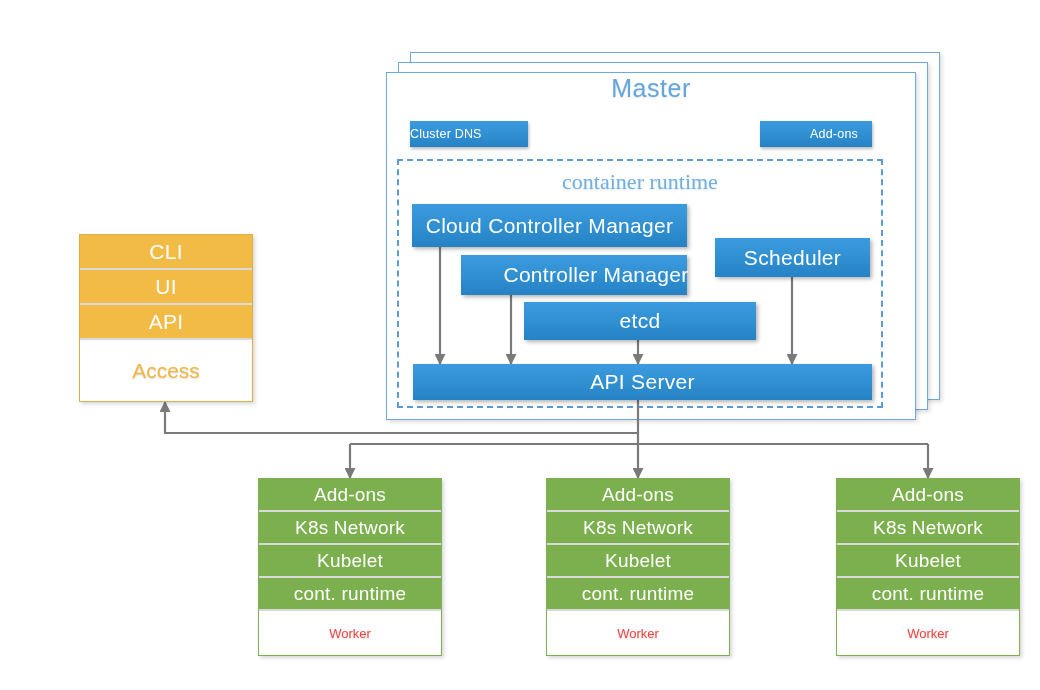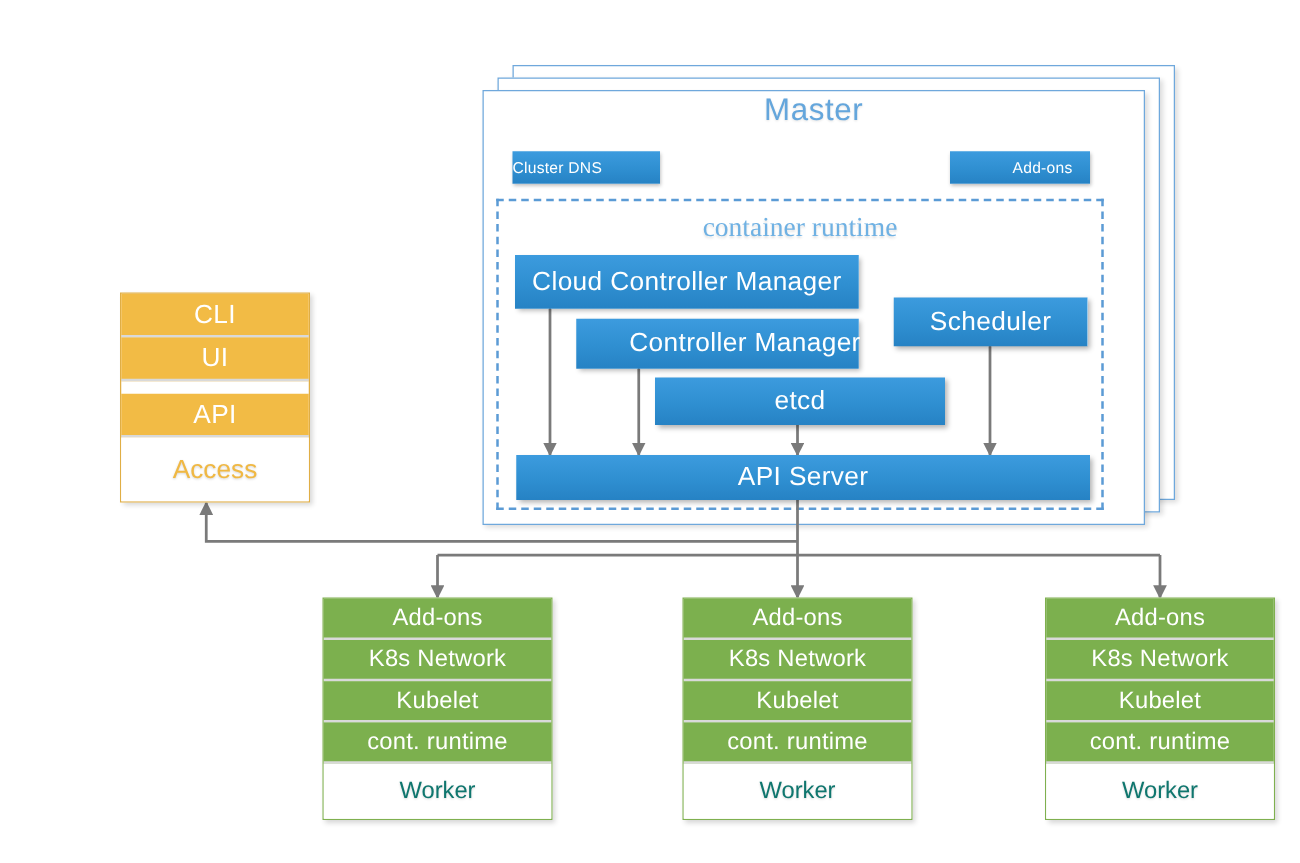--- a/index.html
+++ b/index.html
@@ -96,22 +96,22 @@
   .green-row{
     background:#7CB04E;
     color:#ffffff;
     font-size:19px;
     display:flex;align-items:center;justify-content:center;
     border-bottom:2px solid #D9D9D9;
     letter-spacing:.2px;
   }
   .worker-foot{
     background:#ffffff;
-    color:#0f766e;
-    font-size:19px;
+    color:#ef4444;
+    font-size:13px;
     display:flex;align-items:center;justify-content:center;
     flex:1;
     text-shadow:0 1px 2px rgba(0,0,0,.16);
   }
 
   
   #wires{position:absolute;left:0;top:0;width:1040px;height:690px;pointer-events:none;}
 </style>
 </head>
 <body>
@@ -163,24 +163,24 @@
   <div class="abs blue" style="left:412px;top:204px;width:275px;height:43px;">Cloud Controller Manager</div>
 
   <div class="abs blue" style="left:461px;top:255px;width:226px;height:40px;padding-left:44px;">Controller Manager</div>
 
   <div class="abs blue" style="left:524px;top:302px;width:232px;height:38px;">etcd</div>
 
   <div class="abs blue" style="left:715px;top:238px;width:155px;height:39px;">Scheduler</div>
 
   <div class="abs blue" style="left:413px;top:364px;width:459px;height:36px;">API Server</div>
 
-  <div class="abs access-wrap" style="left:96px;top:234px;width:152px;height:168px;">
+  <div class="abs access-wrap" style="left:79px;top:234px;width:174px;height:168px;">
     <div class="orange-row" style="height:33px;">CLI</div>
     <div class="orange-row" style="height:33px;">UI</div>
-    <div class="orange-row" style="height:33px;margin-top:10px;">API</div>
+    <div class="orange-row" style="height:33px;">API</div>
     <div class="access-foot">Access</div>
   </div>
 
   <div class="abs worker-wrap" style="left:258px;top:478px;width:184px;height:178px;">
     <div class="green-row" style="height:31px;">Add-ons</div>
     <div class="green-row" style="height:31px;">K8s Network</div>
     <div class="green-row" style="height:31px;">Kubelet</div>
     <div class="green-row" style="height:31px;">cont. runtime</div>
     <div class="worker-foot">Worker</div>
   </div>

